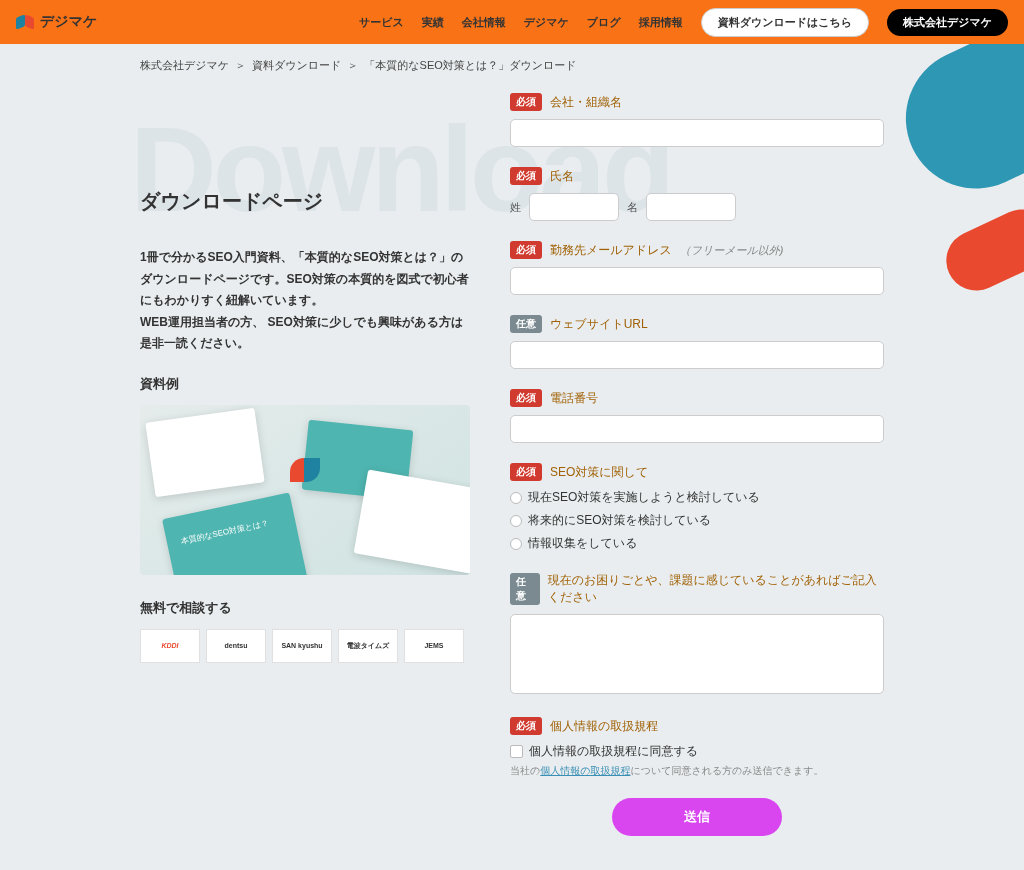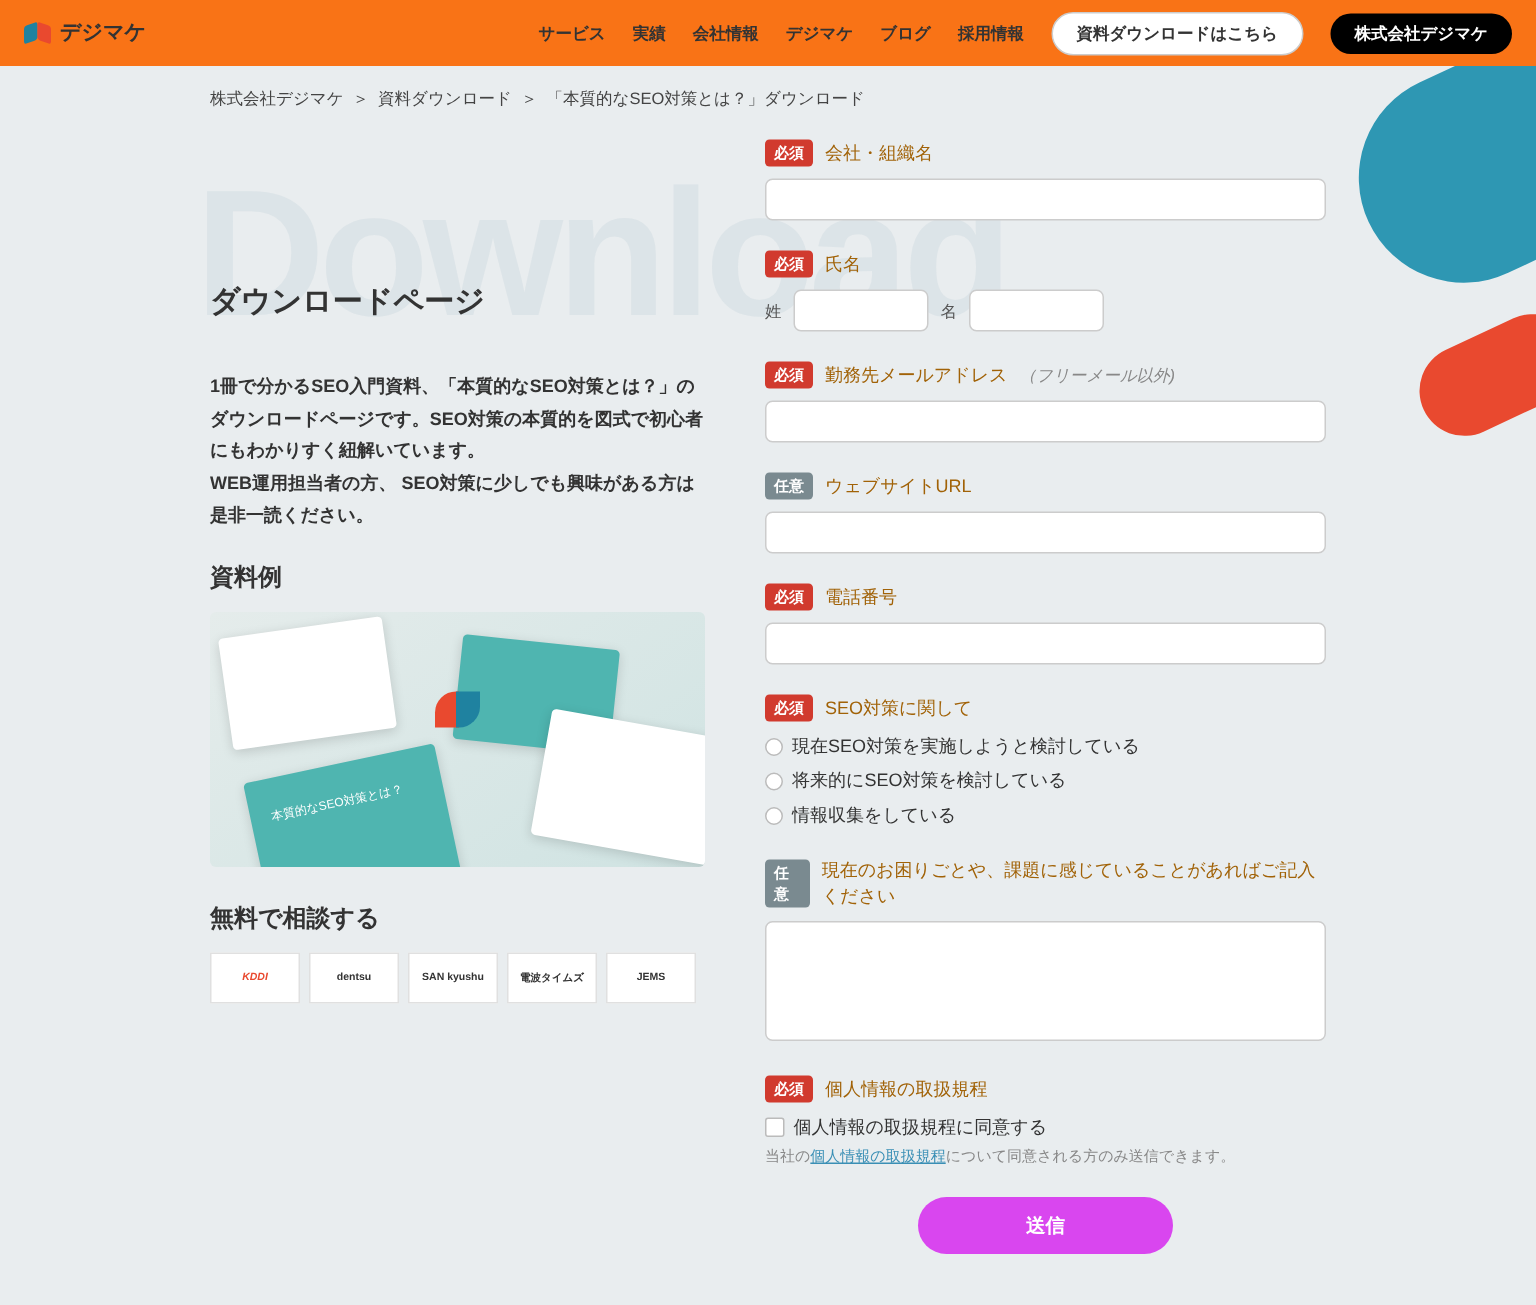--- a/index.html
+++ b/index.html
@@ -85,21 +85,21 @@
       z-index: 5;
       display: flex;
       gap: 40px;
       padding: 20px 140px 0 140px;
     }
 
     
     .left { width: 330px; position: relative; padding-top: 60px;}
     .title { font-size: 20px; font-weight: 700; line-height: 1.6; margin-bottom: 30px; position: relative;}
     .desc { font-size: 12px; line-height: 1.8; font-weight: 600; margin-bottom: 20px;}
-    .subhead { font-size: 16px; font-weight: 700; margin-bottom: 12px;}
+    .subhead { font-size: 13px; font-weight: 700; margin-bottom: 12px;}
     .sample {
       width: 330px;
       height: 170px;
       background: linear-gradient(145deg, #e5eceb 0%, #cfe3e2 100%);
       border-radius: 4px;
       position: relative;
       overflow: hidden;
       margin-bottom: 24px;
     }
     .sample .card {

